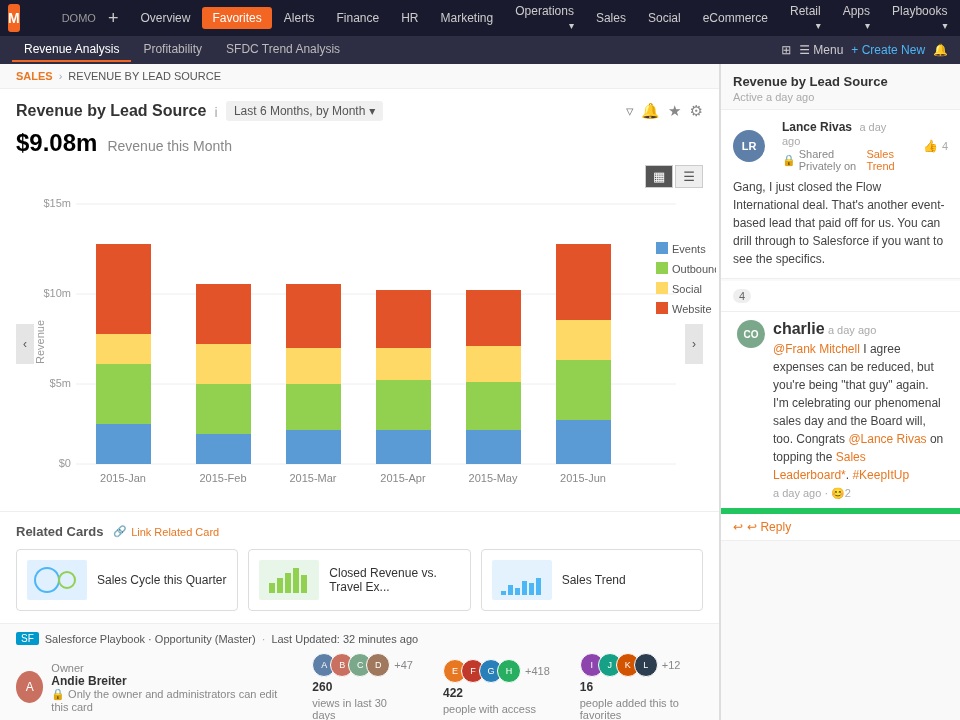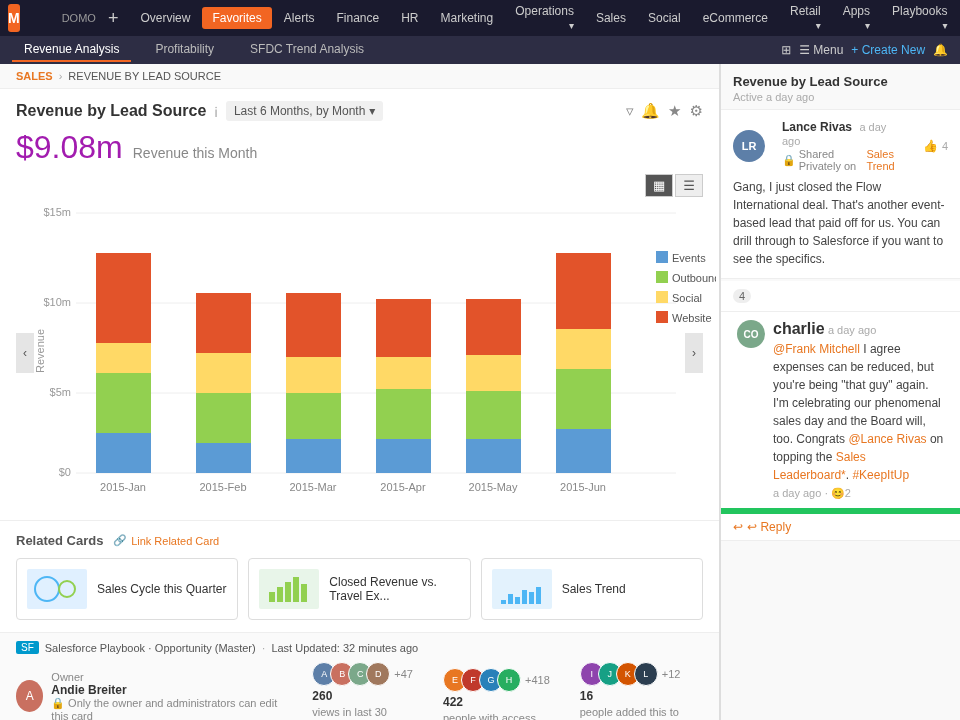--- a/index.html
+++ b/index.html
@@ -129,23 +129,23 @@
     .card-actions span { cursor: pointer; font-size: 15px; }
 
     
     .metric-area {
       padding: 0 16px 8px;
       display: flex;
       align-items: baseline;
       gap: 10px;
     }
     .metric-value {
-      font-size: 32px;
-      font-weight: normal;
-      color: #a21caf;
+      font-size: 24px;
+      font-weight: bold;
+      color: #000000;
     }
     .metric-label {
       font-size: 14px;
       color: #888;
     }
 
     
     .chart-controls {
       display: flex;
       justify-content: flex-end;
@@ -421,21 +421,21 @@
     <span class="top-nav-item">eCommerce</span>
     <span class="top-nav-item has-arrow">Retail</span>
     <span class="top-nav-item has-arrow">Apps</span>
     <span class="top-nav-item has-arrow">Playbooks</span>
     <span class="top-nav-item has-arrow">More</span>
   </div>
 
 </div>
 
 <div style="display:flex; height:28px; background:#2d2d44; align-items:center; padding:0 12px; justify-content:space-between;">
-  <div style="display:flex; gap:12px;">
+  <div style="display:flex; ">
     <span class="sub-nav-item active">Revenue Analysis</span>
     <span class="sub-nav-item">Profitability</span>
     <span class="sub-nav-item">SFDC Trend Analysis</span>
   </div>
   <div style="display:flex; align-items:center; gap:8px; color:#ccc; font-size:12px;">
     <span>⊞</span>
     <span>☰ Menu</span>
     <span style="color:#4db6f5;">+ Create New</span>
     <span>🔔</span>
   </div>

